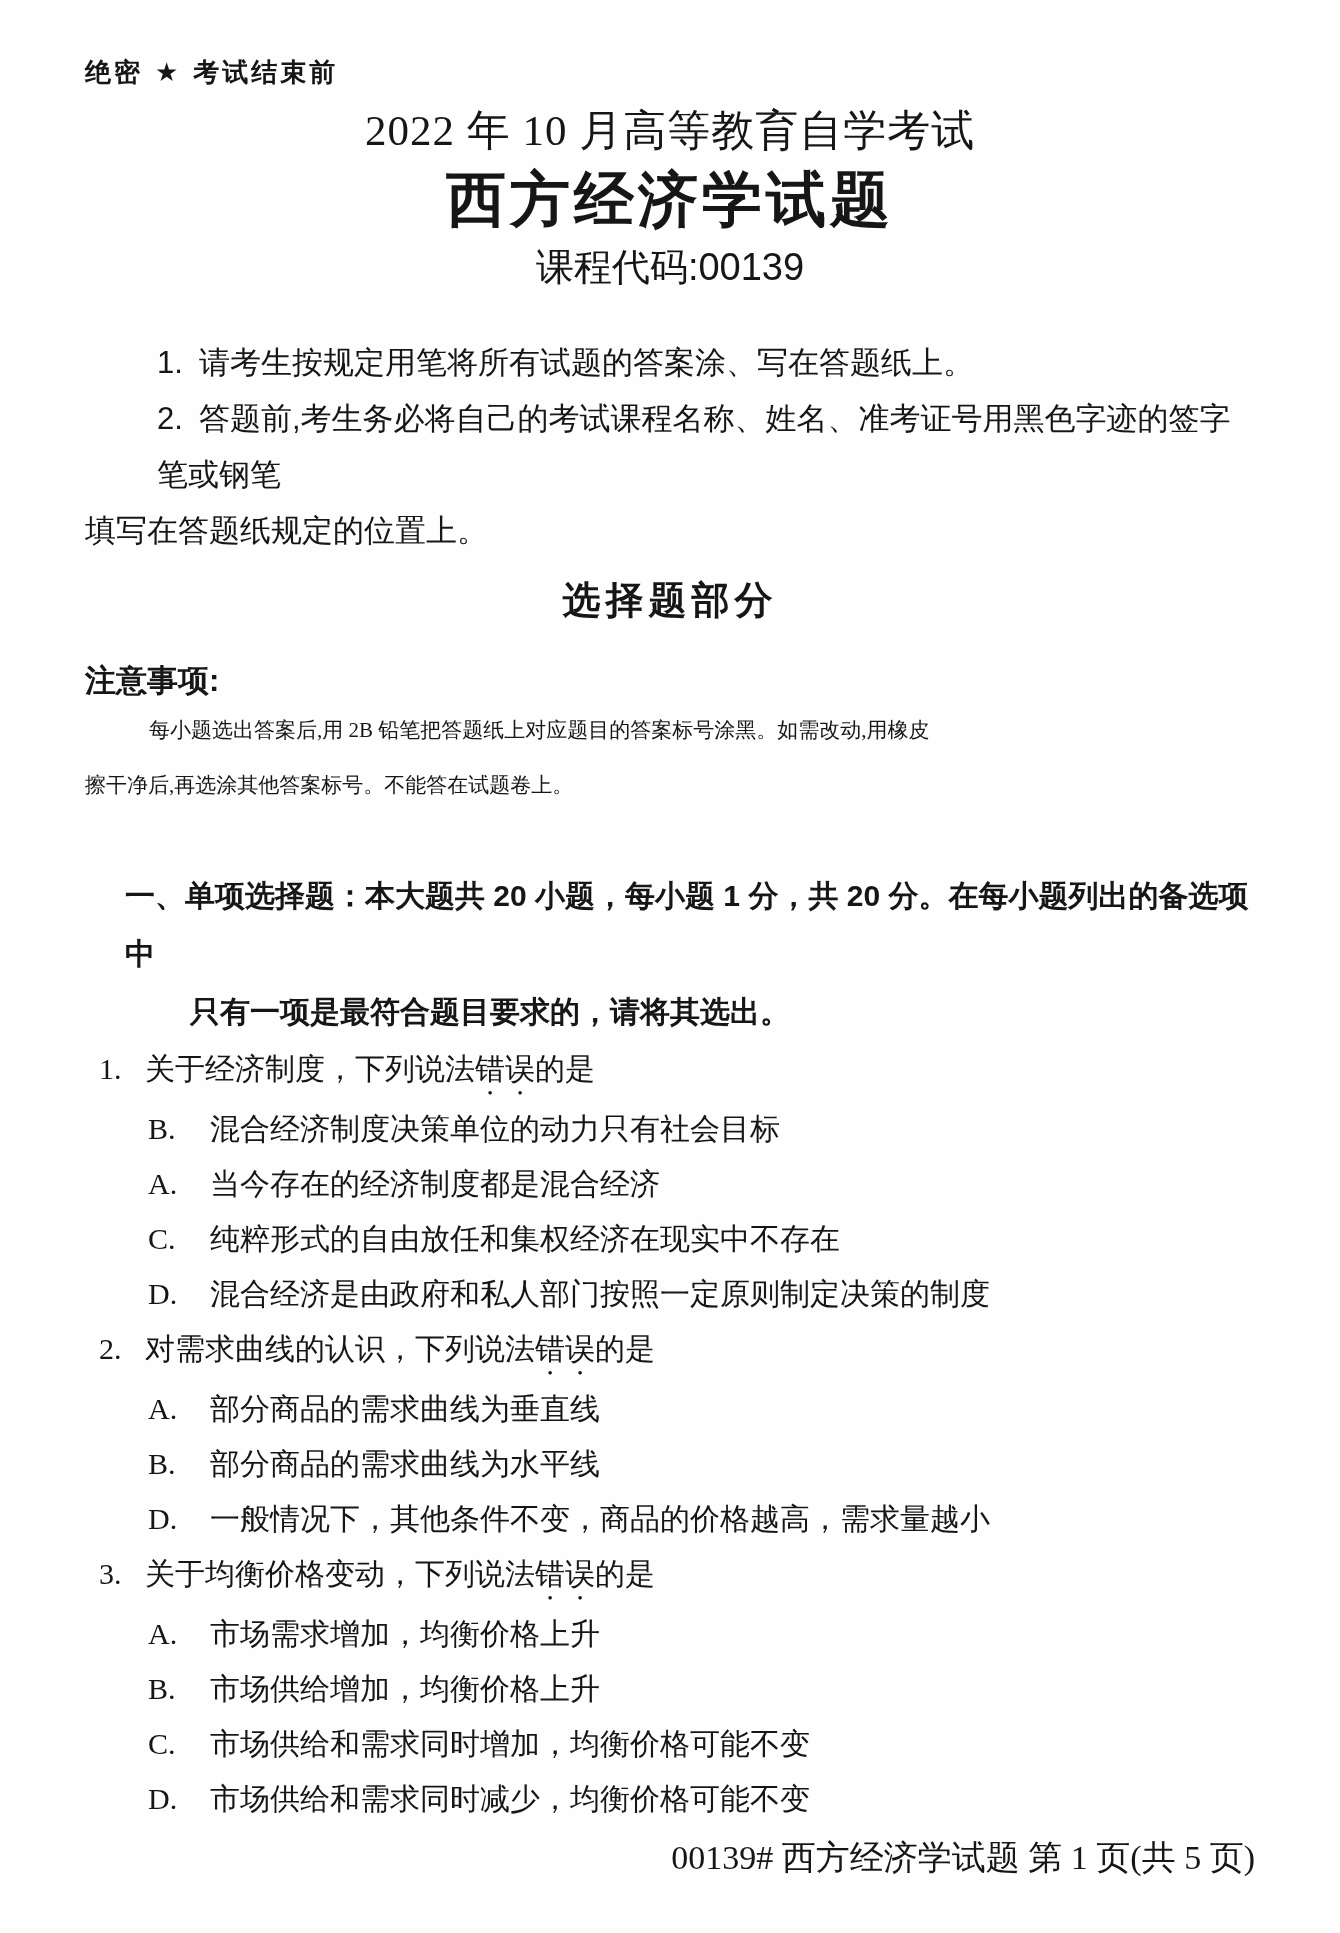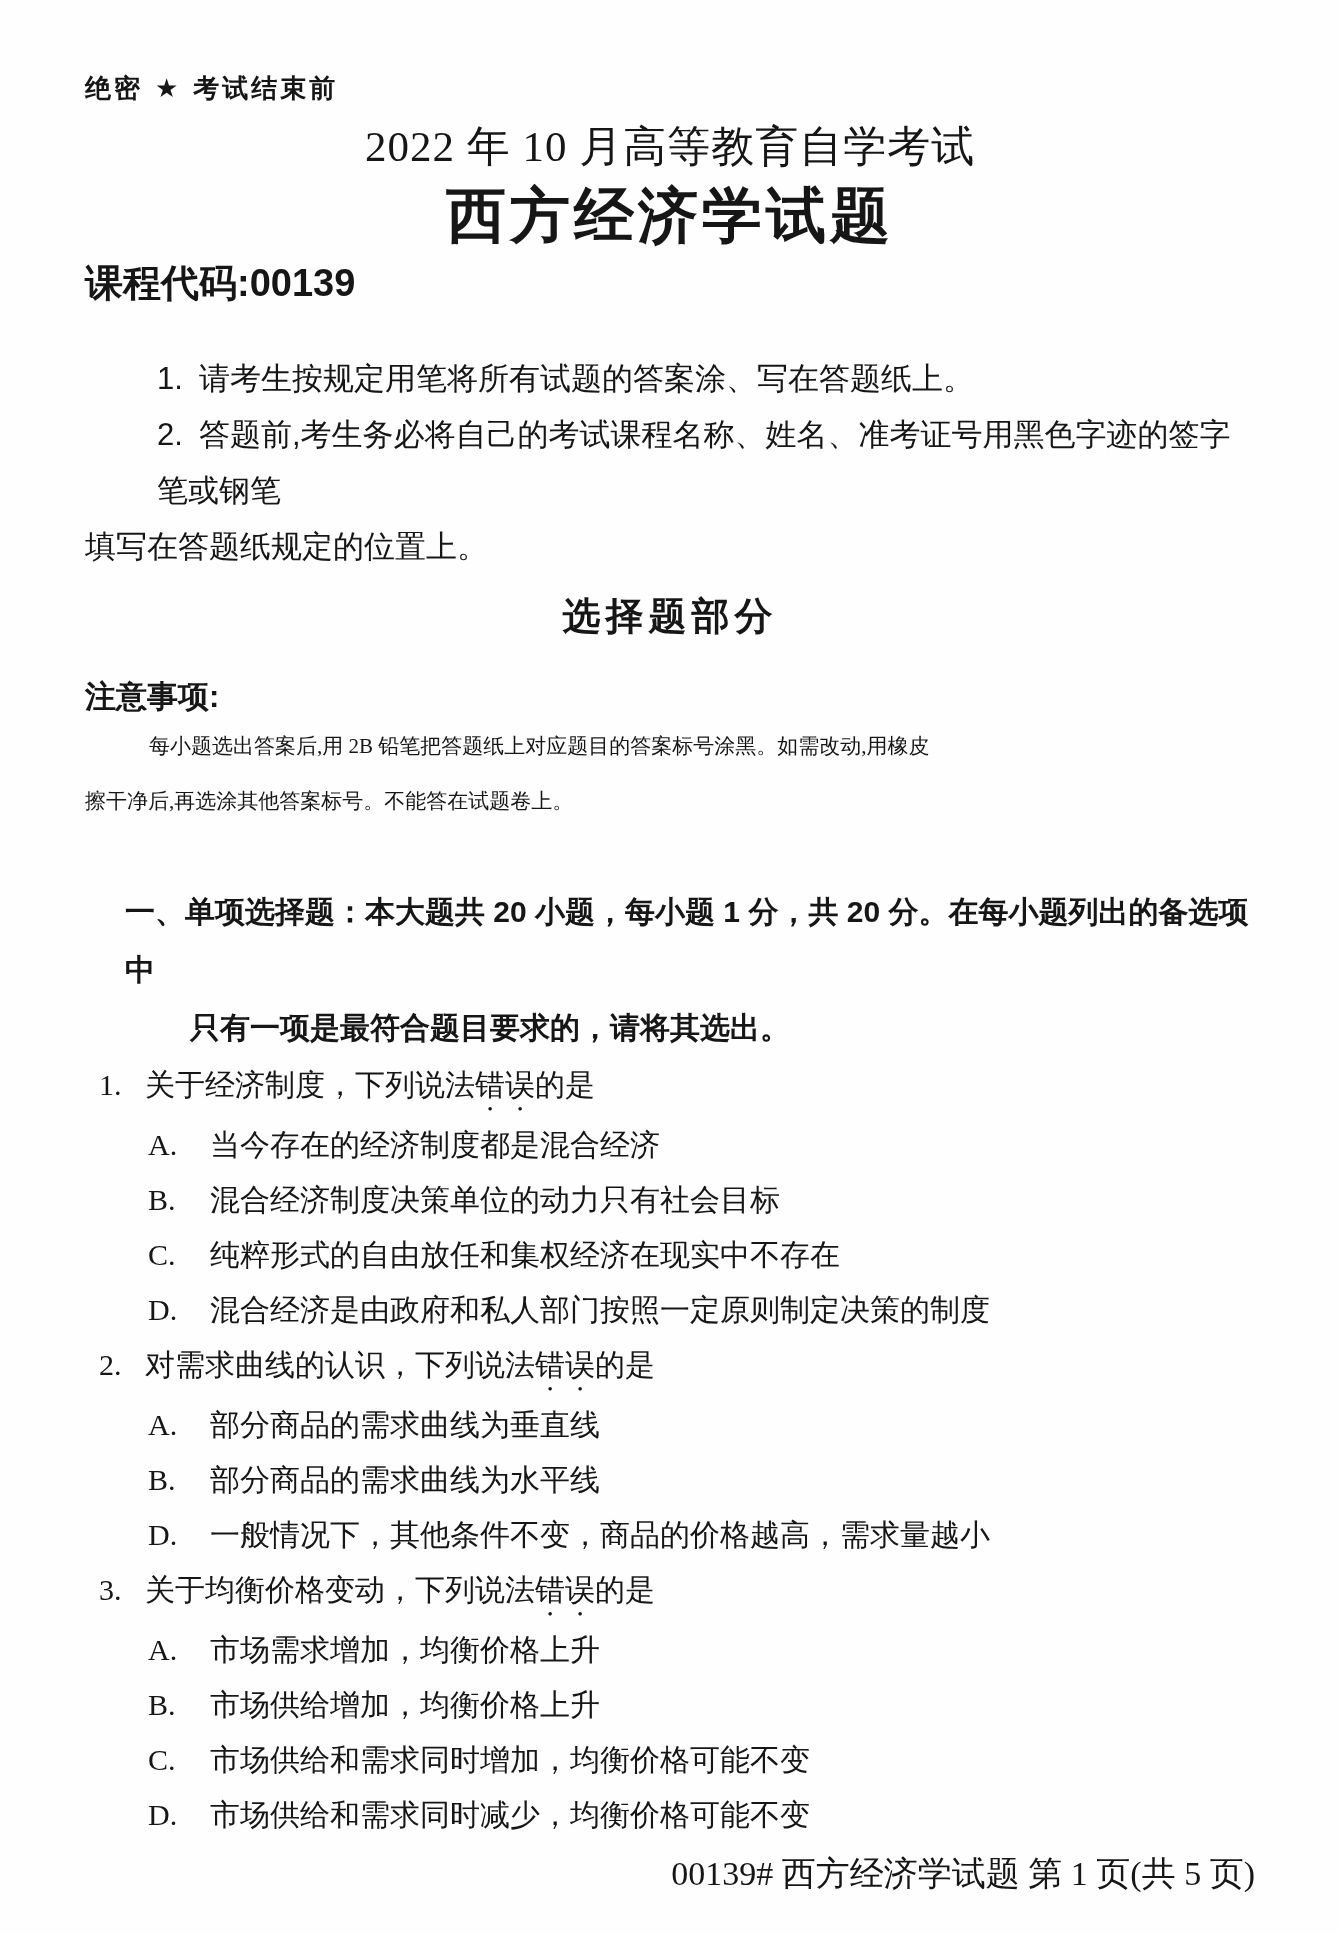--- a/index.html
+++ b/index.html
@@ -11,39 +11,38 @@
     background: #fefefe;
     color: #161616;
     overflow: hidden;
   }
   .content { padding: 55px 85px 0 85px; }
 
   .classification {
     font-family: "Liberation Sans", "DejaVu Sans", sans-serif;
     font-size: 26px; font-weight: 600; letter-spacing: 3px;
     line-height: 34px;
-    margin-top: 16px;
   }
   .classification .star { margin: 0 12px; font-weight: 400; }
 
   .h-session {
     margin-top: 16px; text-align: center;
     font-family: "Liberation Serif", "DejaVu Serif", serif;
     font-size: 43px; line-height: 52px; letter-spacing: 1px;
   }
   .h-title {
     margin-top: 6px; text-align: center;
     font-family: "Liberation Sans", "DejaVu Sans", sans-serif;
     font-size: 60px; font-weight: 700; letter-spacing: 4px;
     line-height: 74px;
   }
   .h-code {
-    margin-top: 8px; text-align: left;
+    margin-top: 8px; text-align: center;
     font-family: "Liberation Sans", "DejaVu Sans", sans-serif;
-    font-size: 38px; font-weight: 700; line-height: 44px;
+    font-size: 38px; font-weight: 400; line-height: 44px;
   }
 
   .instructions { margin-top: 46px; }
   .instr-line {
     font-family: "Liberation Sans", "DejaVu Sans", sans-serif;
     font-size: 31px; line-height: 56px;
   }
   .instr-indent { padding-left: 72px; }
   .inum { display: inline-block; min-width: 42px; }
 
@@ -127,24 +126,24 @@
     <div class="section-intro">
       <div class="section-line">一、单项选择题：本大题共 20 小题，每小题 1 分，共 20 分。在每小题列出的备选项中</div>
       <div class="section-line section-indent">只有一项是最符合题目要求的，请将其选出。</div>
     </div>
 
     <div>
       <div class="row qrow">
         <span class="qnum">1.</span><span>关于经济制度，下列说法</span><span class="emph">错误</span><span>的是</span>
       </div>
       <div class="row opt">
-        <span class="olabel">A.</span><span>当今存在的经济制度都是混合经济</span>
+        <span class="olabel">B.</span><span>混合经济制度决策单位的动力只有社会目标</span>
       </div>
       <div class="row opt">
-        <span class="olabel">B.</span><span>混合经济制度决策单位的动力只有社会目标</span>
+        <span class="olabel">A.</span><span>当今存在的经济制度都是混合经济</span>
       </div>
       <div class="row opt">
         <span class="olabel">C.</span><span>纯粹形式的自由放任和集权经济在现实中不存在</span>
       </div>
       <div class="row opt">
         <span class="olabel">D.</span><span>混合经济是由政府和私人部门按照一定原则制定决策的制度</span>
       </div>
     </div>
 
     <div>

